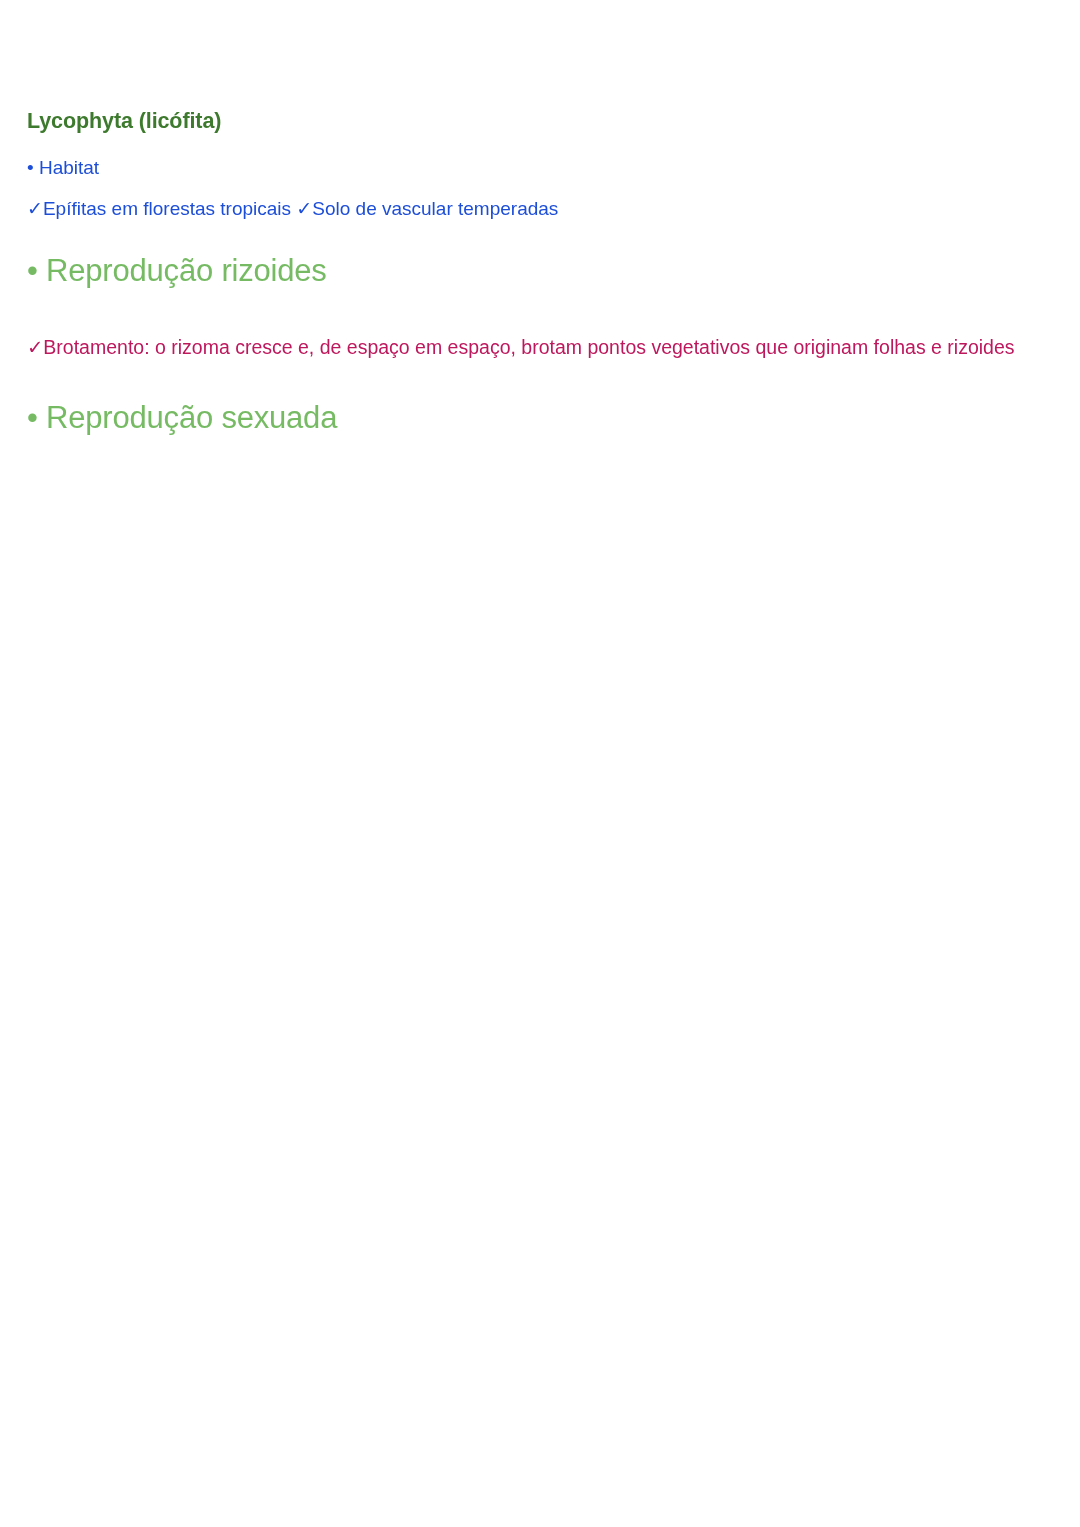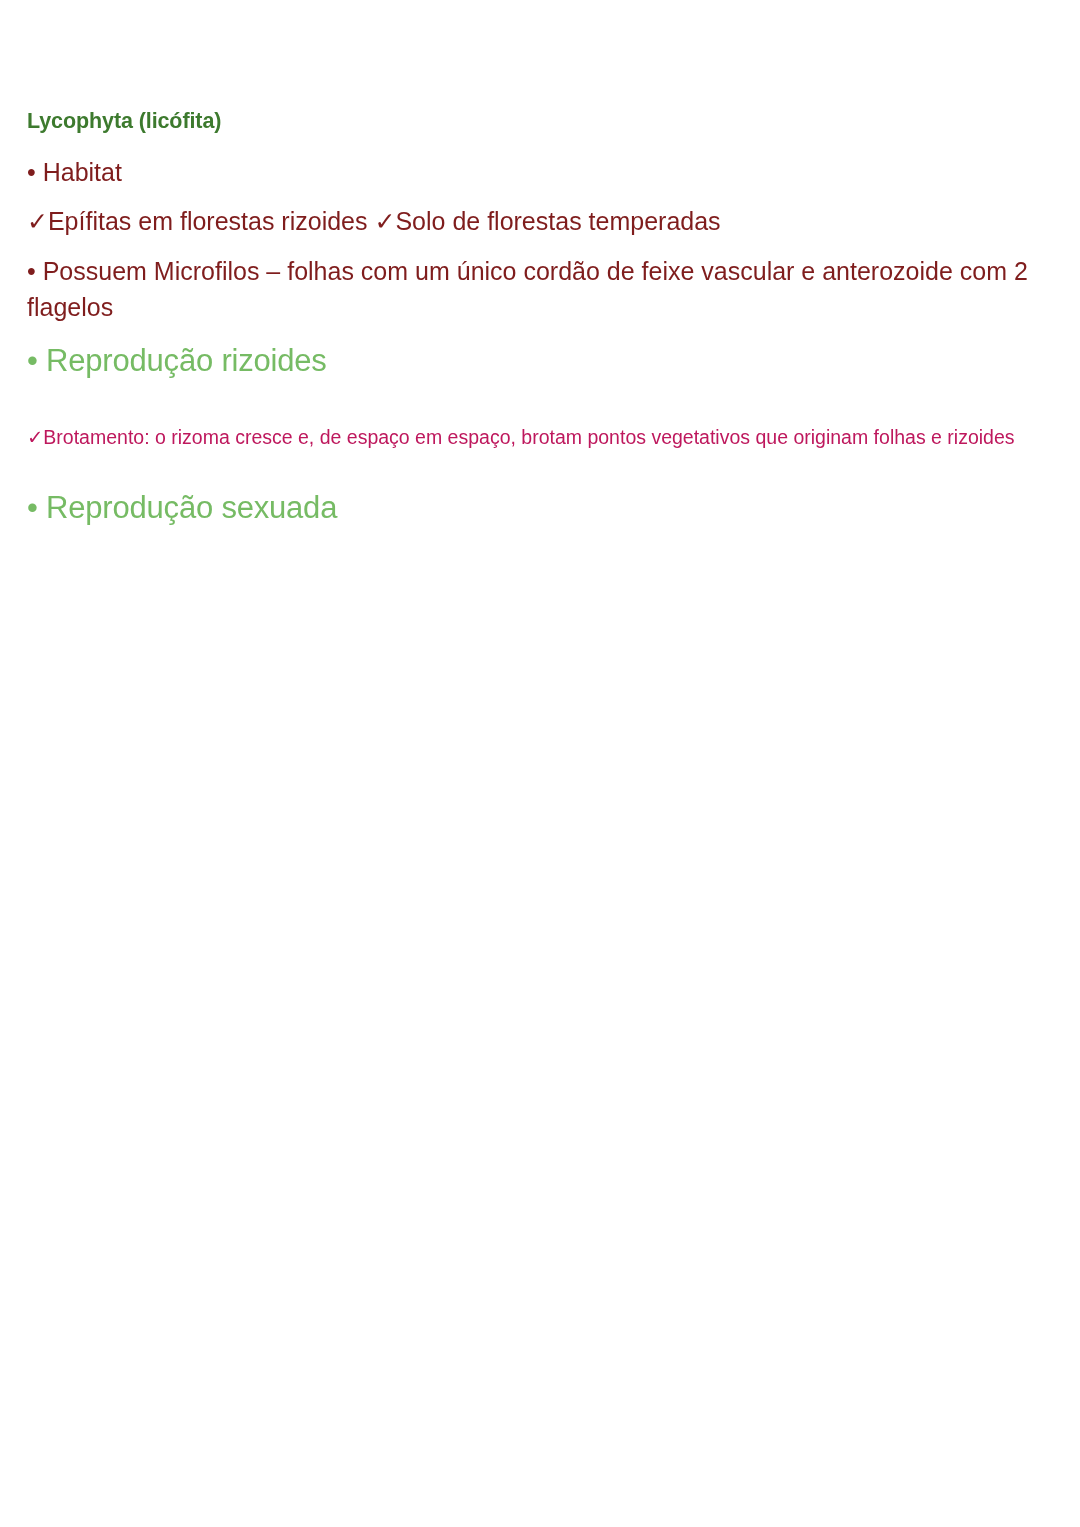--- a/index.html
+++ b/index.html
@@ -25,23 +25,23 @@
   }
   .doc-title {
     font-size: 21.5px;
     font-weight: bold;
     color: #3d7a2e;
     margin: 0 0 0 0;
     line-height: 1.35;
     letter-spacing: -0.1px;
   }
   .para {
-    font-size: 25px;
+    font-size: 19px;
     line-height: 1.45;
-    color: #7f1d1d;
+    color: #1d4ed8;
     margin: 0;
   }
   .spacer-sm { height: 18px; }
   .spacer-xs { height: 13px; }
   .spacer-md { height: 22px; }
   .spacer-lg { height: 16px; }
   .section-head {
     color: #76bb64;
     font-size: 31px;
     line-height: 1.3;
@@ -66,25 +66,24 @@
 <div class="page">
 
   <h1 class="doc-title">Lycophyta (licófita)</h1>
 
   <div class="spacer-sm"></div>
 
   <p class="para">• Habitat</p>
 
   <div class="spacer-xs"></div>
 
-  <p class="para">✓Epífitas em florestas rizoides ✓Solo de florestas temperadas</p>
+  <p class="para">✓Epífitas em florestas tropicais ✓Solo de vascular temperadas</p>
 
   <div class="spacer-xs"></div>
 
-  <p class="para">•  Possuem Microfilos – folhas com um único cordão de feixe vascular e anterozoide com 2 flagelos</p>
 
   <div class="spacer-lg"></div>
 
   <h2 class="section-head">
     <span class="dot">•</span>
     <span>Reprodução rizoides</span>
   </h2>
 
   <div class="spacer-md"></div>
 

